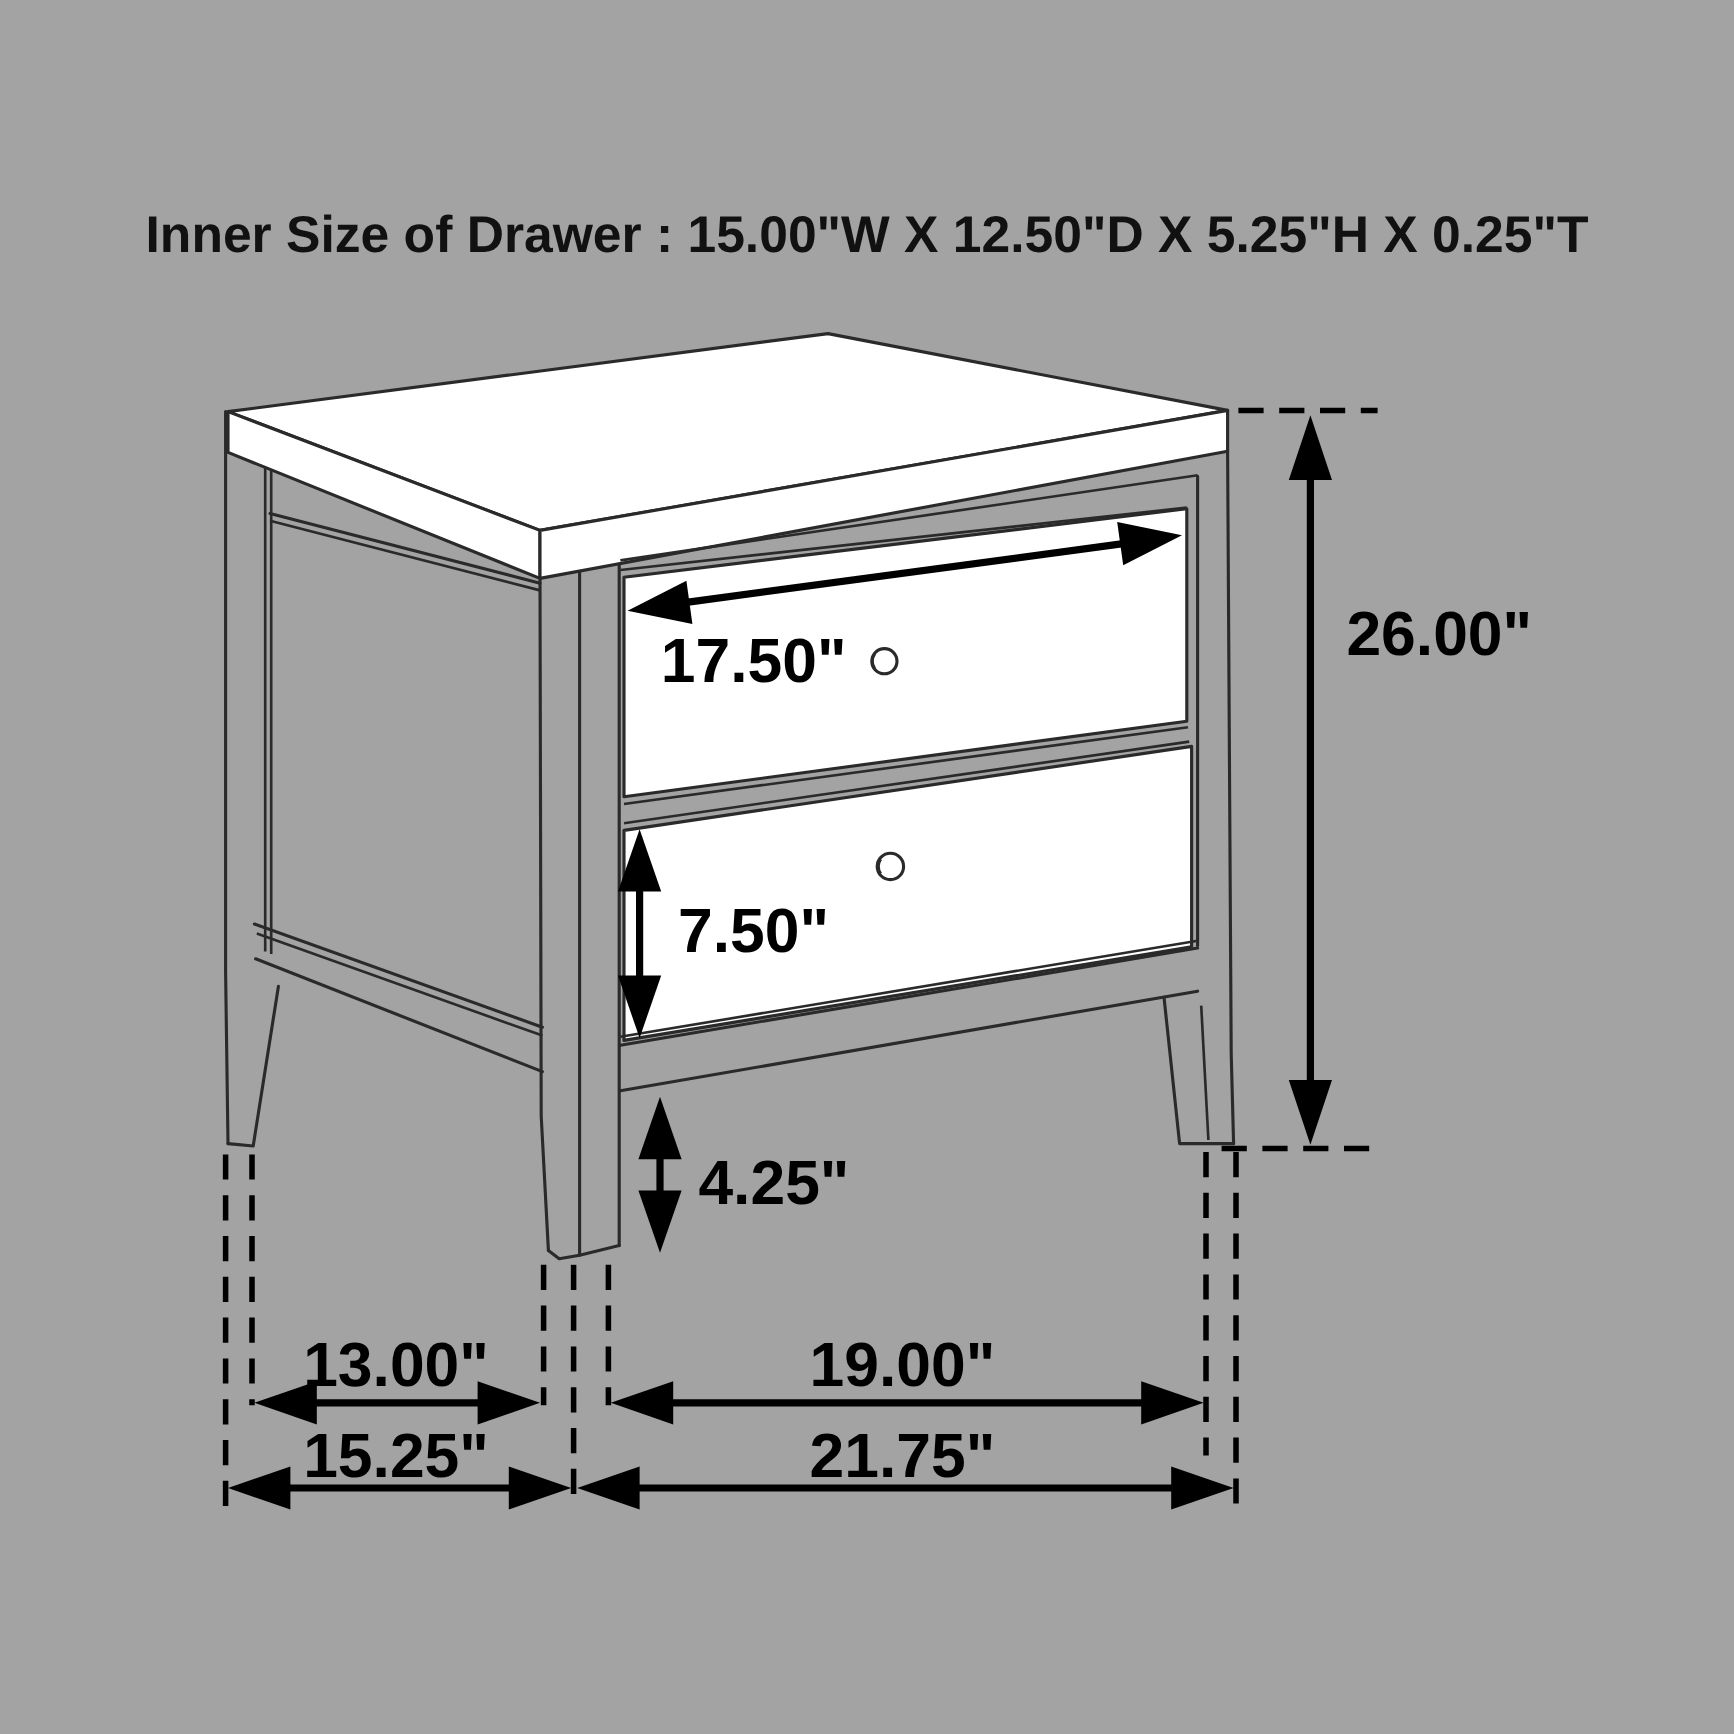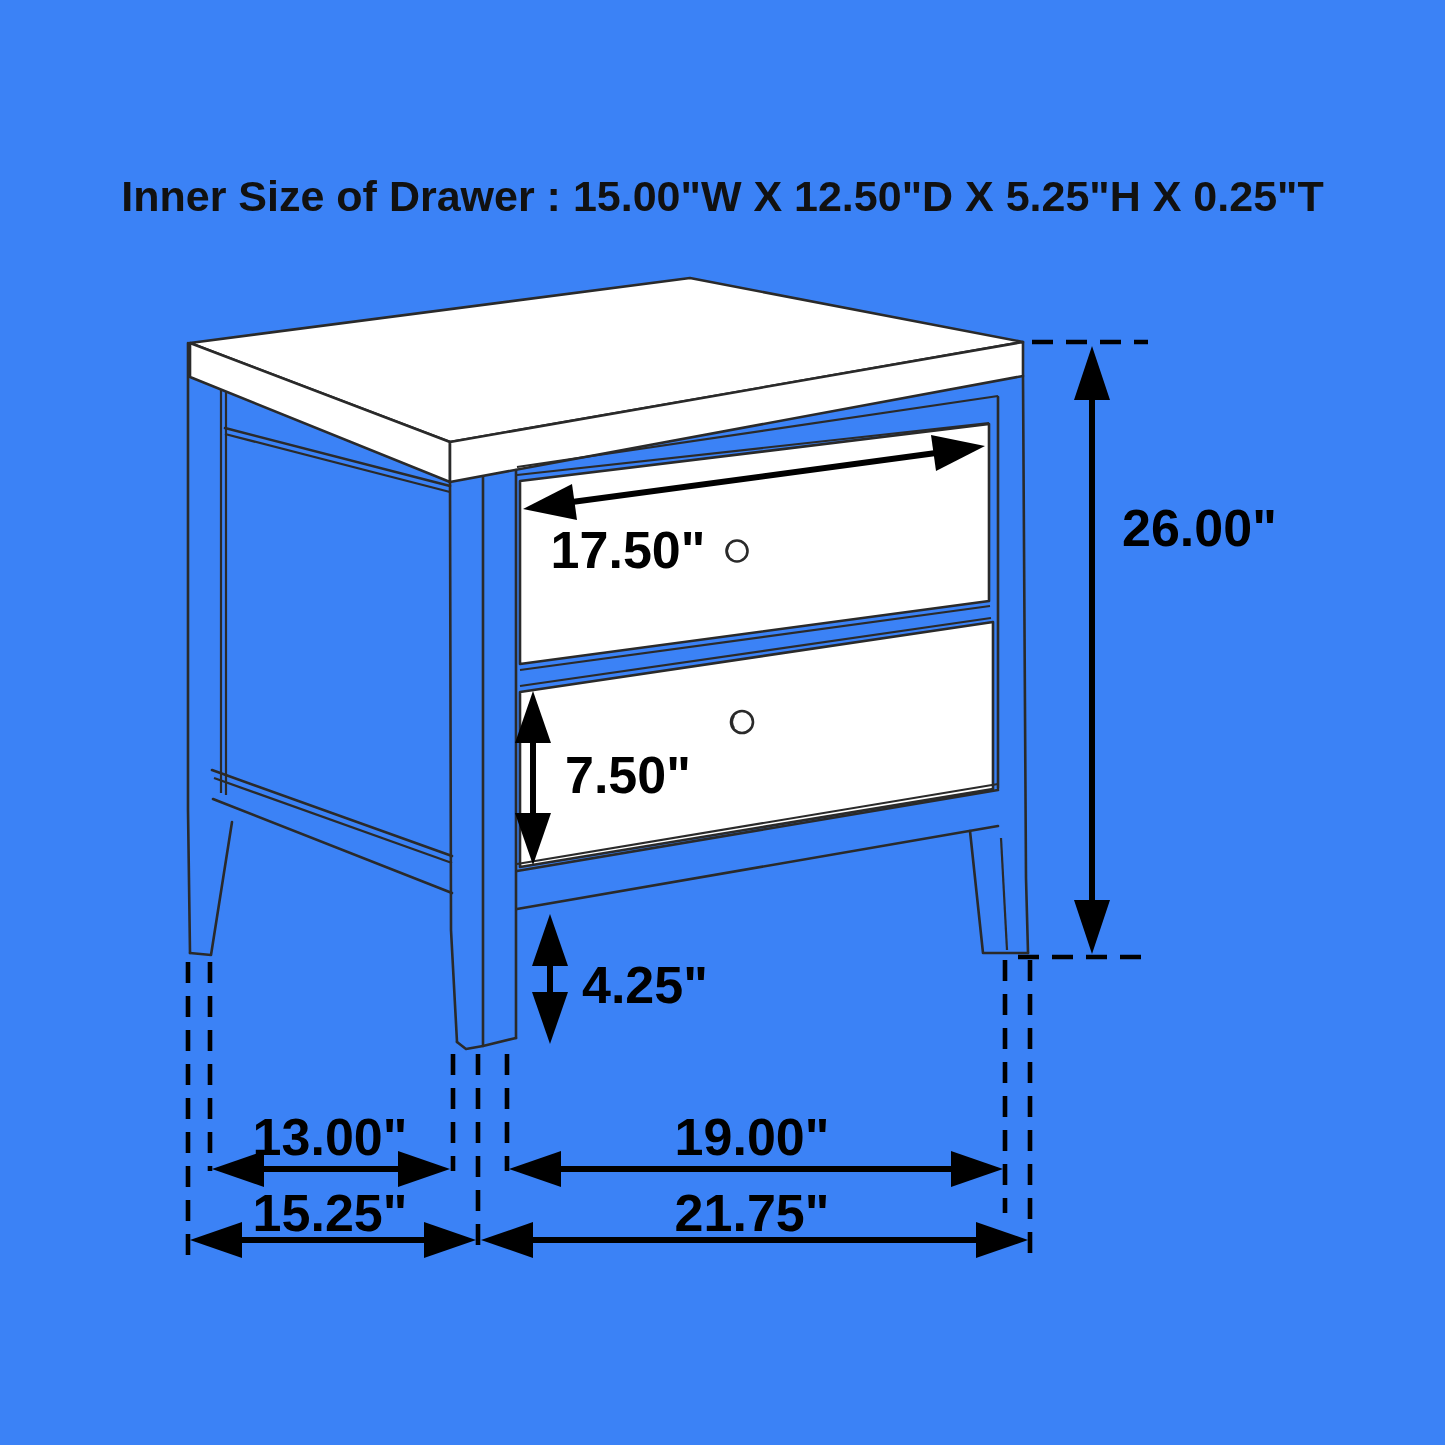--- a/index.html
+++ b/index.html
@@ -1,16 +1,16 @@
 <!DOCTYPE html>
 <html><head>
 <meta charset="utf-8">
 <style>
   html,body{margin:0;padding:0;background:#ffffff;}
-  .stage{position:relative;width:1445px;height:1445px;background:#3b82f6;overflow:hidden;
+  .stage{position:relative;width:1445px;height:1445px;background:#a3a3a3;overflow:hidden;
          font-family:"Liberation Sans", sans-serif;}
   .title{position:absolute;top:172px;left:0;width:100%;text-align:center;
          font-size:43px;font-weight:bold;color:#111;white-space:nowrap;letter-spacing:0px;}
   svg{position:absolute;top:0;left:0;}
   .furn{stroke:#2a2a2a;stroke-width:2.6;fill:none;stroke-linejoin:round;stroke-linecap:round;}
   .furnfill{stroke:#2a2a2a;stroke-width:2.6;fill:#ffffff;stroke-linejoin:round;}
   .thin{stroke:#2a2a2a;stroke-width:2.2;fill:none;}
   .dim{stroke:#000;stroke-width:6;fill:none;}
   .dimhead{fill:#000;stroke:none;}
   .dash{stroke:#000;stroke-width:4.6;fill:none;stroke-dasharray:21 13;}

